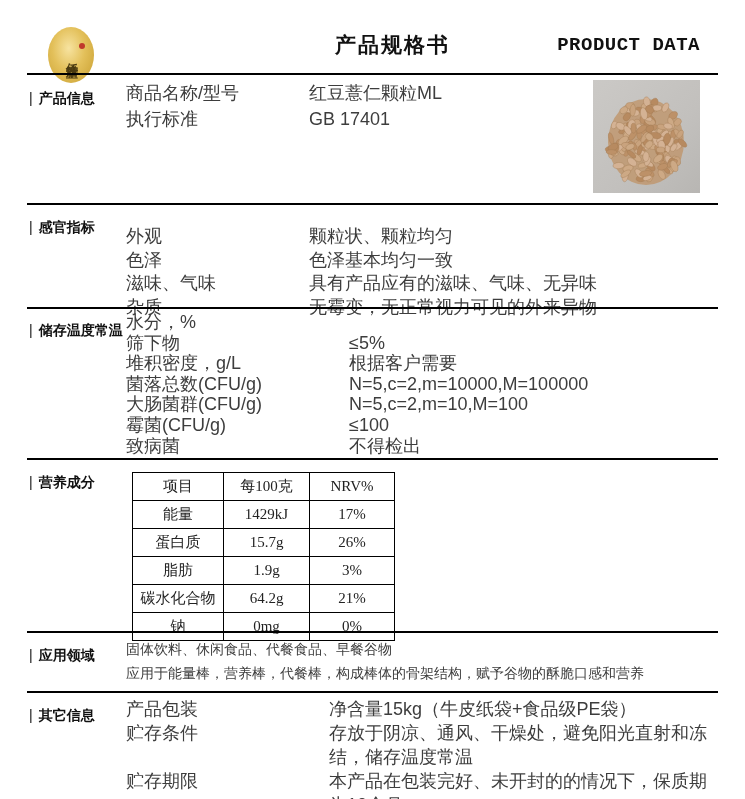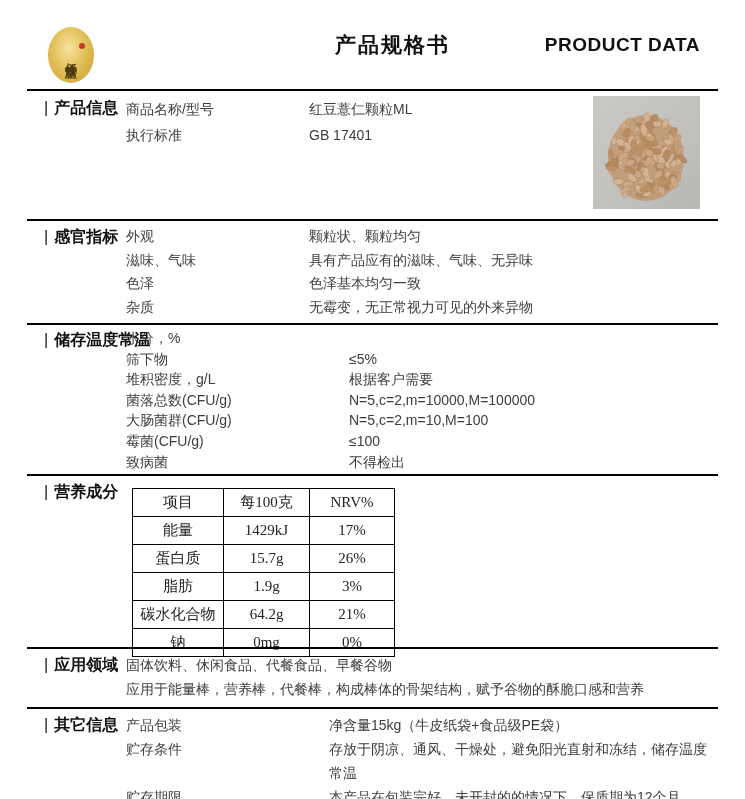--- a/index.html
+++ b/index.html
@@ -1,44 +1,44 @@
 <!DOCTYPE html>
 <html><head>
 <meta charset="utf-8">
 <style>
   * { margin:0; padding:0; box-sizing:border-box; }
   html,body { background:#fff; }
   body { width:745px; height:799px; font-family:"Liberation Sans","DejaVu Sans",sans-serif; color:#3d3d3d; overflow:hidden; }
   .page { width:745px; height:799px; padding:0 27px; position:relative; background:#fff; }
 
   
-  .header { position:relative; height:89px; }
+  .header { position:relative; height:73px;font-family:Liberation Mono, monospace; }
   .logo { position:absolute; left:21px; top:27px; width:46px; height:56px;
           border-radius:50%; background:radial-gradient(ellipse at 45% 38%, #f7e3a0 0%, #e3c05a 45%, #c79d2e 100%);
           display:flex; align-items:center; justify-content:center; }
   .logo-text { writing-mode:vertical-rl; font-size:12px; line-height:12px; color:#4a3a10; font-weight:bold; letter-spacing:1px; }
   .logo-seal { position:absolute; right:9px; top:16px; width:6px; height:6px; border-radius:50%; background:#c0392b; }
   .title-cn { position:absolute; left:308px; top:31px; font-size:21px; font-weight:bold; color:#111; letter-spacing:2px; }
   .title-en { position:absolute; right:18px; top:34px; font-size:19px; font-weight:bold; color:#111; letter-spacing:0.5px; }
 
   
   .sec { position:relative; border-top:2.5px solid #000; }
-  .sec-title { position:absolute; left:17px; font-size:16px; font-weight:bold; color:#111; white-space:nowrap; }
+  .sec-title { position:absolute; left:2px; font-size:14px; font-weight:bold; color:#111; white-space:nowrap;margin-top:8px; }
   .sec-title .marker { font-weight:normal; margin-right:6px; }
   .rows { margin-left:99px; }
   .row { display:grid; grid-template-columns:183px 1fr; }
-  .row .label, .row .value { font-size:14px; }
+  .row .label, .row .value { font-size:18px; }
 
   .s1 { height:130px; padding-top:5px; }
   .s1 .sec-title { top:7px; }
   .s1 .row { line-height:26px; }
   .photo { position:absolute; top:5px; right:18px; width:107px; height:113px;
            background:linear-gradient(135deg,#cbc9c6 0%,#c2c0bd 60%,#b8b6b3 100%); }
 
-  .s2 { height:104px; padding-top:4px; }
+  .s2 { height:104px; padding-top:20px; }
   .s2 .sec-title { top:6px; }
   .s2 .row { line-height:23.5px; }
 
   .s3 { height:151px; padding-top:3px; }
   .s3 .sec-title { top:5px; }
   .s3 .row { line-height:20.6px;gap:40px; }
 
   .s4 { height:173px; padding-top:4px; }
   .s4 .sec-title { top:6px; }
   .nut-table { border-collapse:collapse; margin-left:105px; margin-top:8px;
@@ -244,26 +244,26 @@
   <div class="sec s2">
     <div class="sec-title">
       <span class="marker">|</span><span>感官指标</span>
     </div>
     <div class="rows">
       <div class="row">
         <span class="label">外观</span>
         <span class="value">颗粒状、颗粒均匀</span>
       </div>
       <div class="row">
+        <span class="label">色泽</span>
+        <span class="value">色泽基本均匀一致</span>
+      </div>
+      <div class="row">
         <span class="label">滋味、气味</span>
         <span class="value">具有产品应有的滋味、气味、无异味</span>
-      </div>
-      <div class="row">
-        <span class="label">色泽</span>
-        <span class="value">色泽基本均匀一致</span>
       </div>
       <div class="row">
         <span class="label">杂质</span>
         <span class="value">无霉变，无正常视力可见的外来异物</span>
       </div>
     </div>
   </div>
 
   <div class="sec s3">
     <div class="sec-title">

